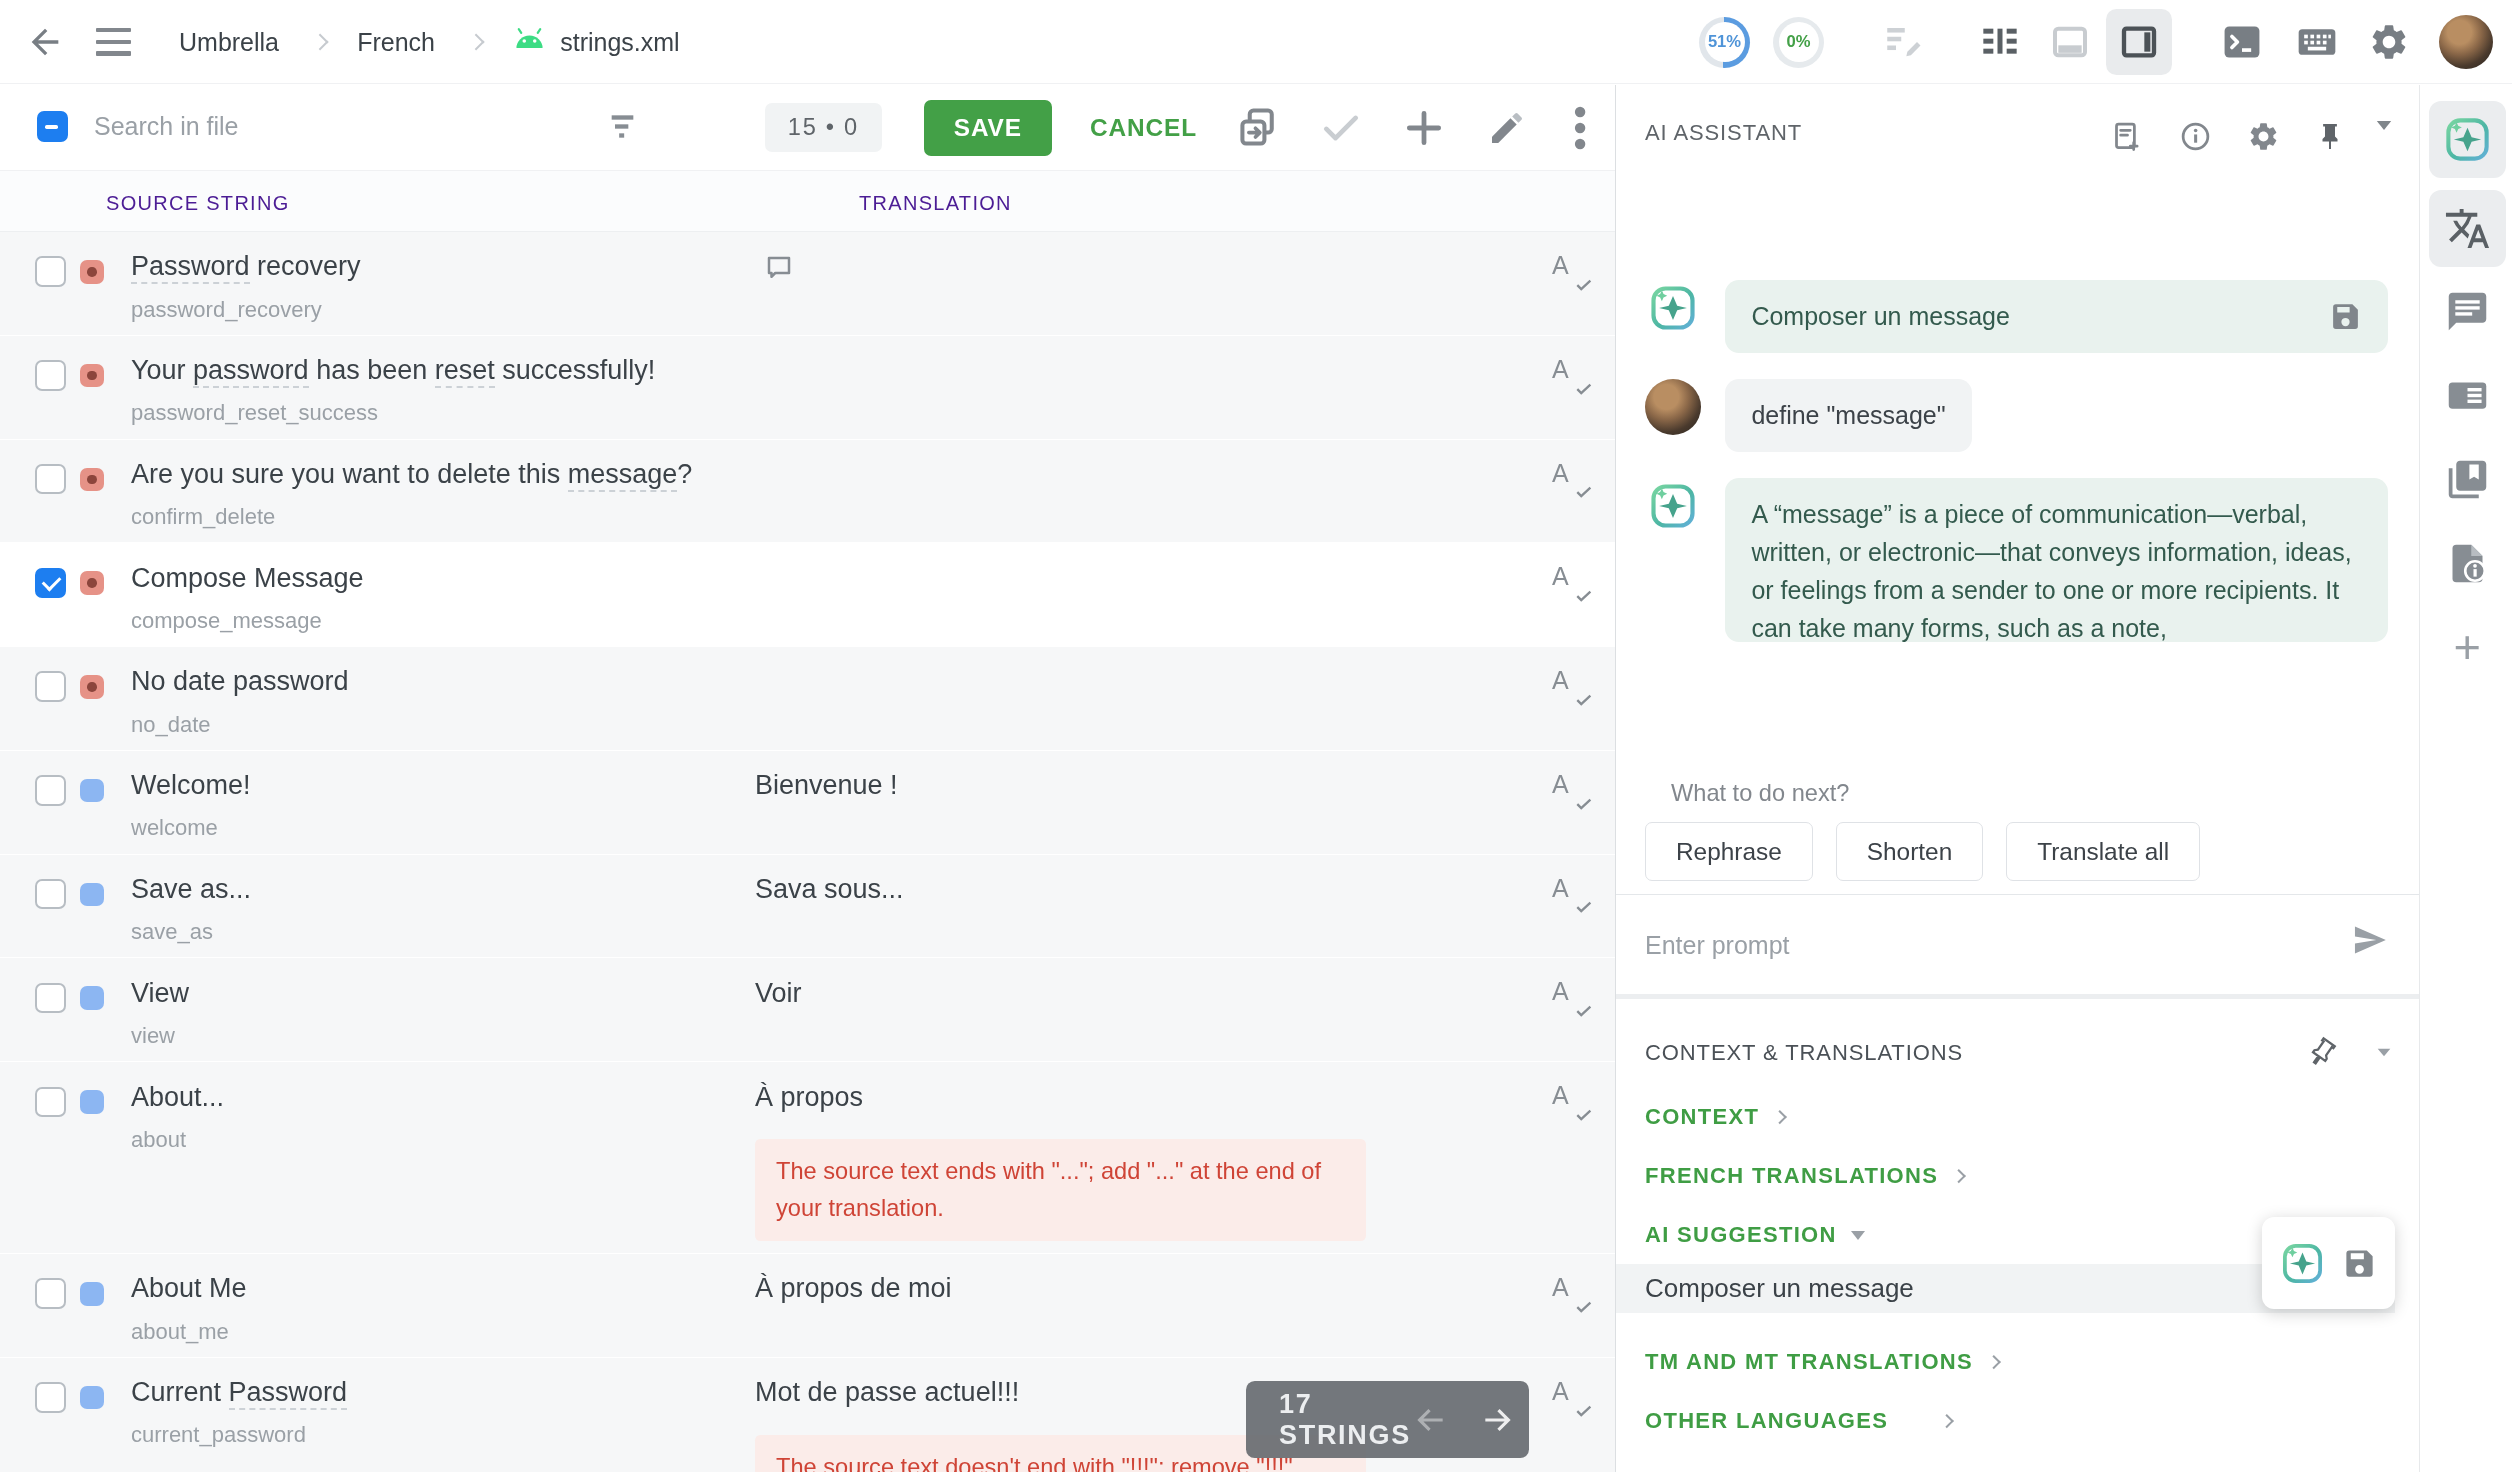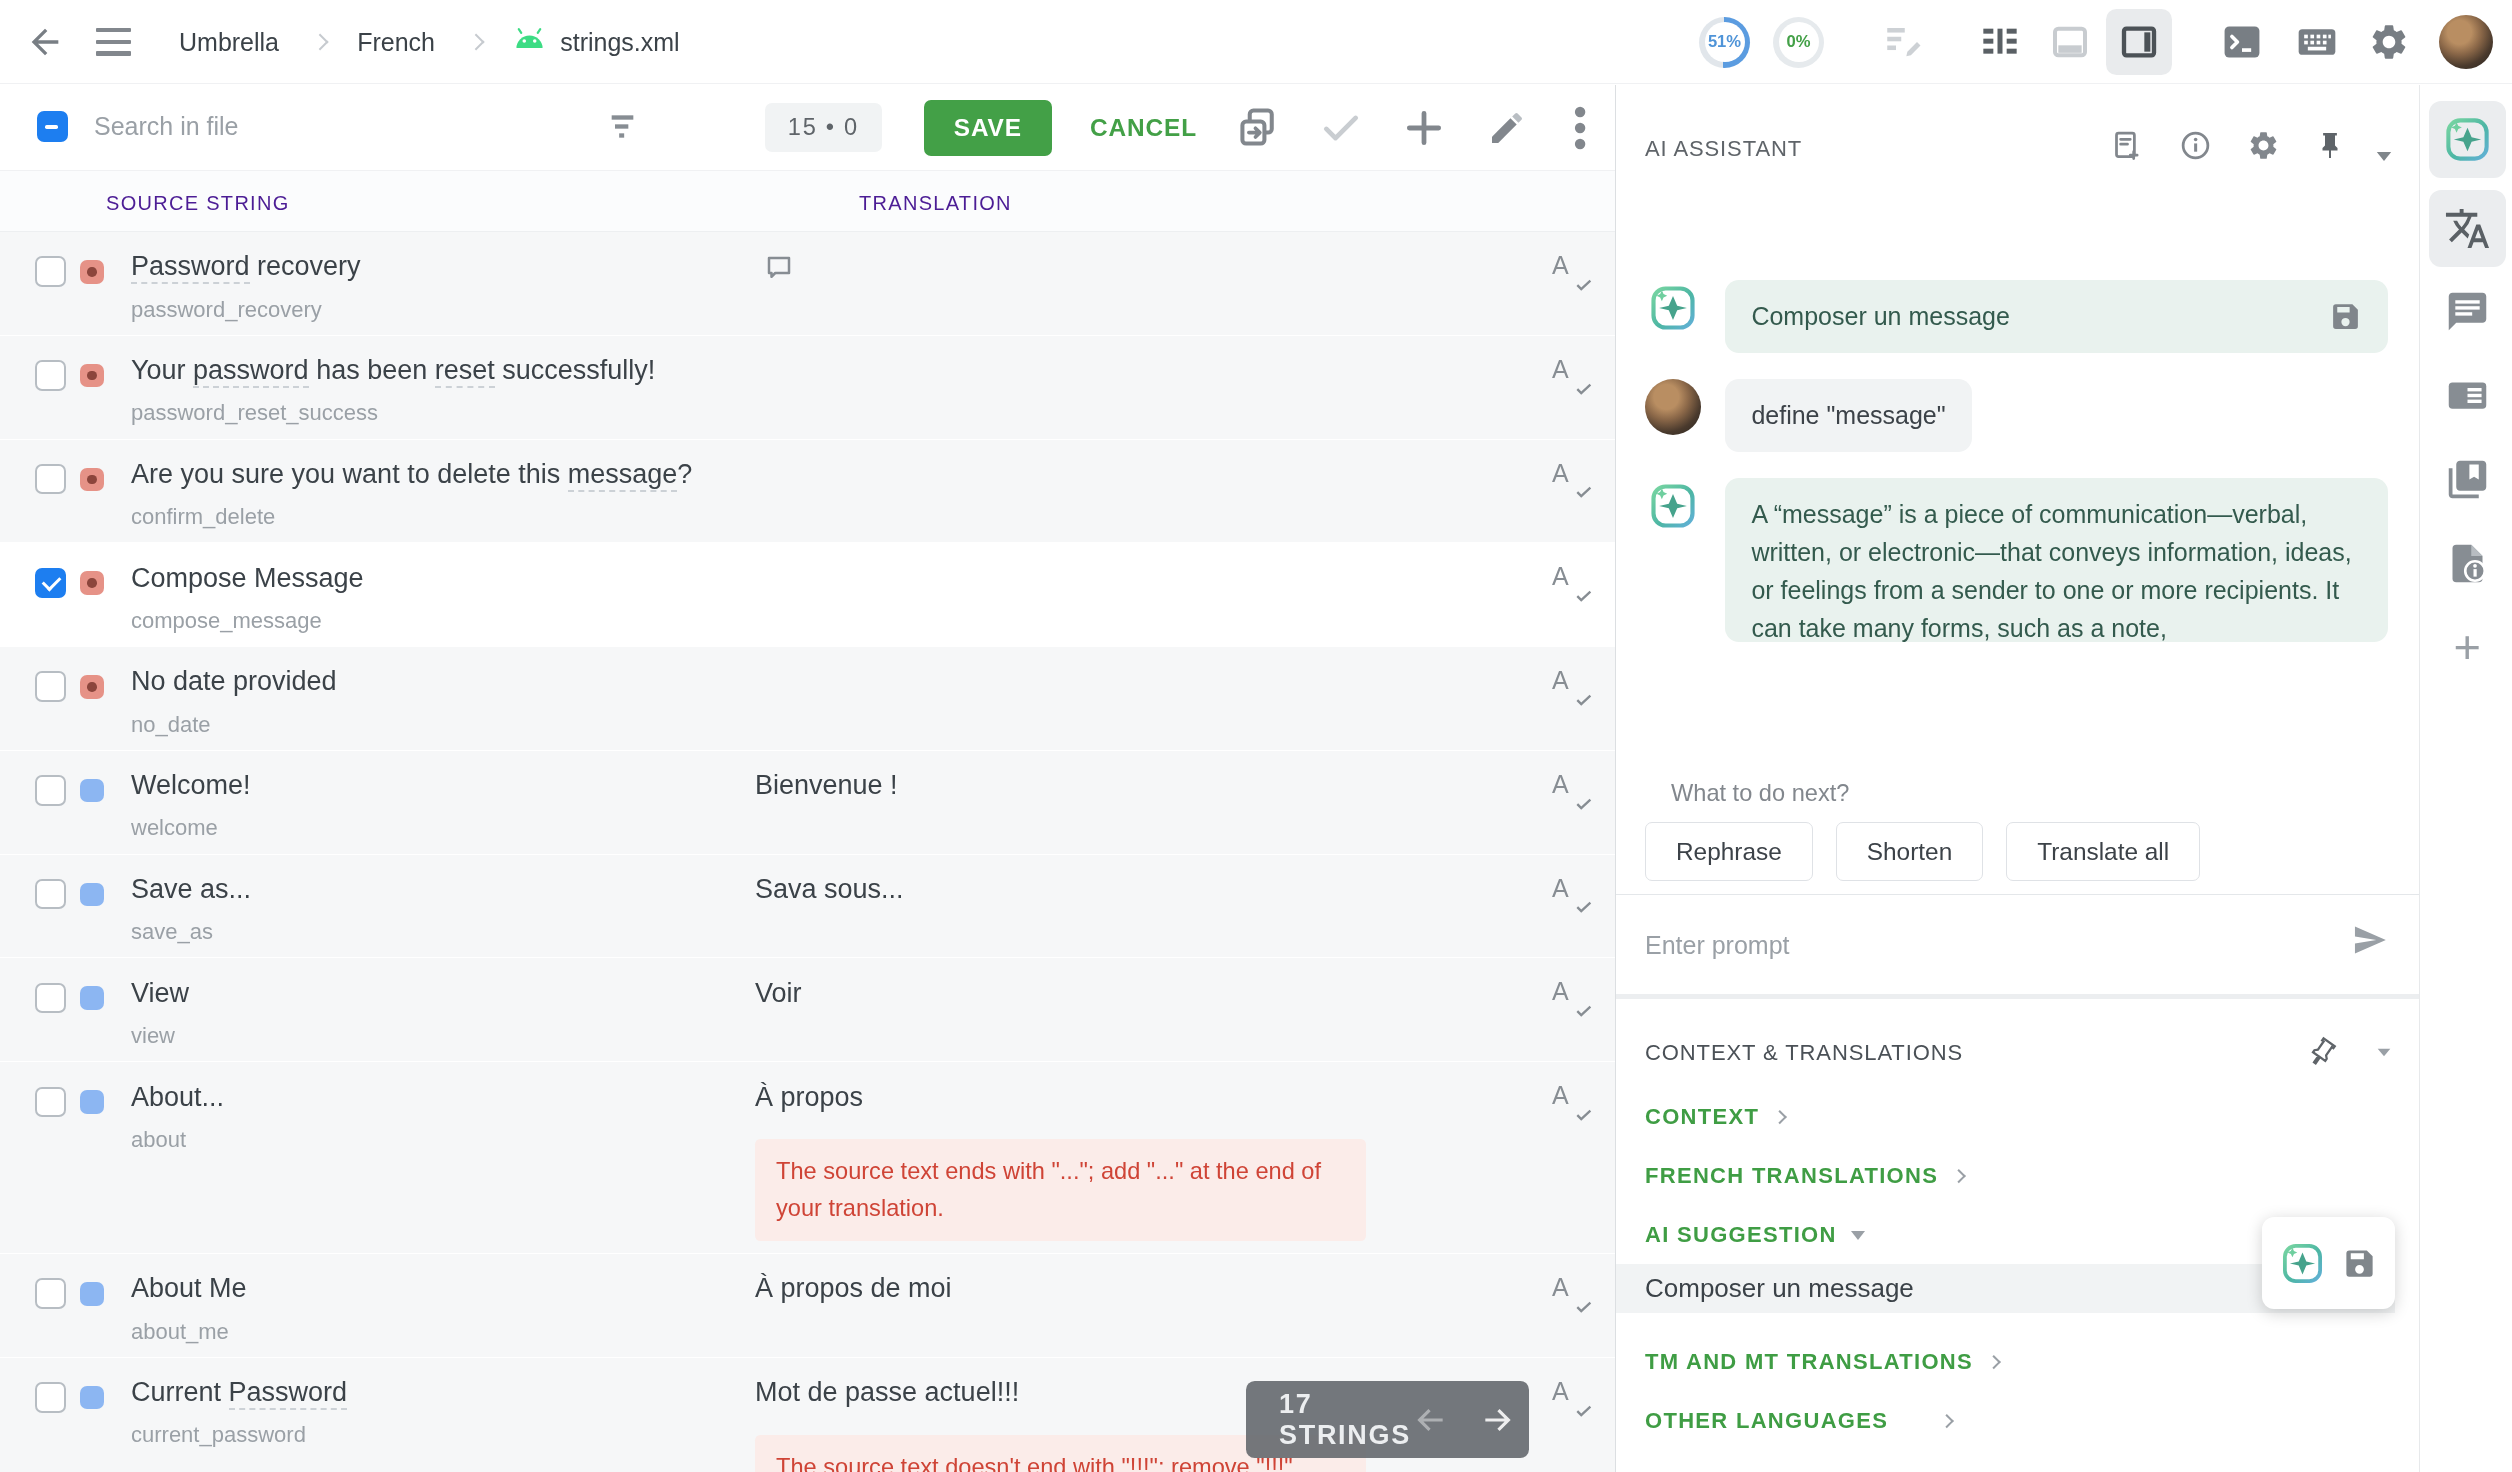--- a/index.html
+++ b/index.html
@@ -77,21 +77,21 @@
   .spell-ic svg { position:absolute; right:0px; bottom:0px; }
 
   .stringsbar { position:absolute; left:1246px; top:1381px; width:283px; height:77px; border-radius:8.7px;
     background:rgba(97,101,106,0.88); z-index:40; display:flex; align-items:center; }
   .stringsbar .lbl { margin-left:33px; color:#eceef0; font-size:27px; font-weight:bold; letter-spacing:1.7px; }
   .stringsbar .nav { margin-left:auto; margin-right:26px; display:flex; gap:30px; }
 
   
   .panel { position:absolute; left:1615px; top:85px; width:804px; bottom:0; background:#fff;
     border-left:0.9px solid #dcdfe2; }
-  .ai-head { position:absolute; left:29px; right:26px; top:35px; height:42px; display:flex; align-items:flex-end; }
+  .ai-head { position:absolute; left:29px; right:26px; top:35px; height:42px; display:flex; align-items:flex-start; }
   .ai-title { font-size:22px; color:#5f6469; letter-spacing:0.9px; }
   .ai-head .ic { margin-left:35px; }
   .ai-head .spacer { flex:1; }
   .caret { width:0; height:0; border-left:9.6px solid transparent; border-right:9.6px solid transparent;
     border-top:11.3px solid #80868b; }
   .chat { position:absolute; left:29px; right:31px; top:195px; }
   .msg { display:flex; margin-bottom:26px; }
   .msg .who { flex:0 0 56px; margin-right:24.4px; }
   .bubble { border-radius:14px; padding:17.4px 26px; font-size:25px; line-height:38px; }
   .msg.user .bubble { background:#f1f3f4; color:#3c4248; }
@@ -374,21 +374,21 @@
       <svg width="15.7" height="12.2" viewBox="0 0 12 9">
             <path d="M1 4.5 4 7.5 11 1" stroke="#878d93" stroke-width="1.8" fill="none"></path>
           </svg>
     </div>
   </div>
       <div class="row">
     <div class="cb rowcb"></div>
     <div class="badge red"></div>
     <div class="cells">
       <div class="src">
-        <div class="title">No date provided</div>
+        <div class="title">No date password</div>
         <div class="key">no_date</div>
       </div>
       <div class="trn">
         
         
       </div>
     </div>
 
     <div class="spell-ic">
       <span class="a">A</span>

